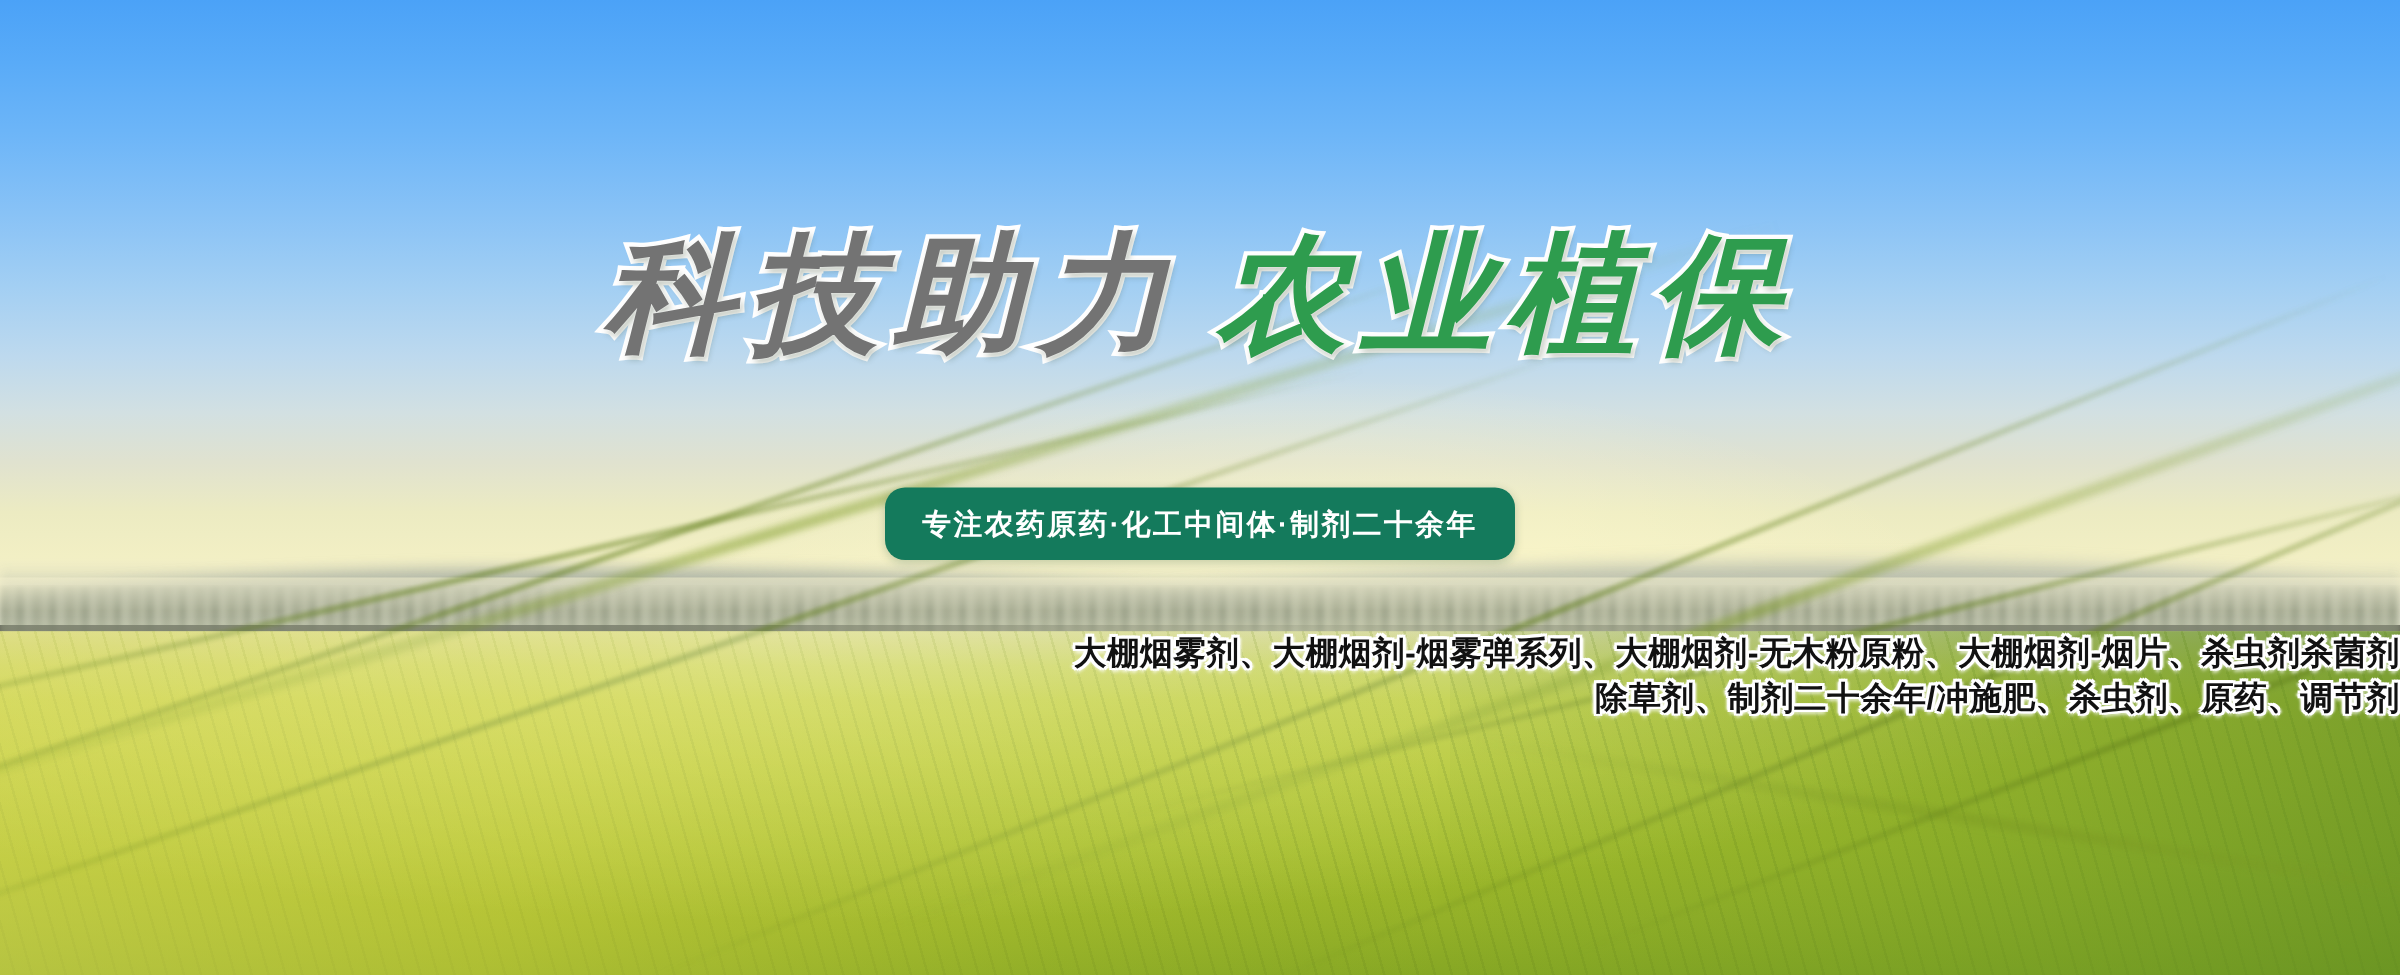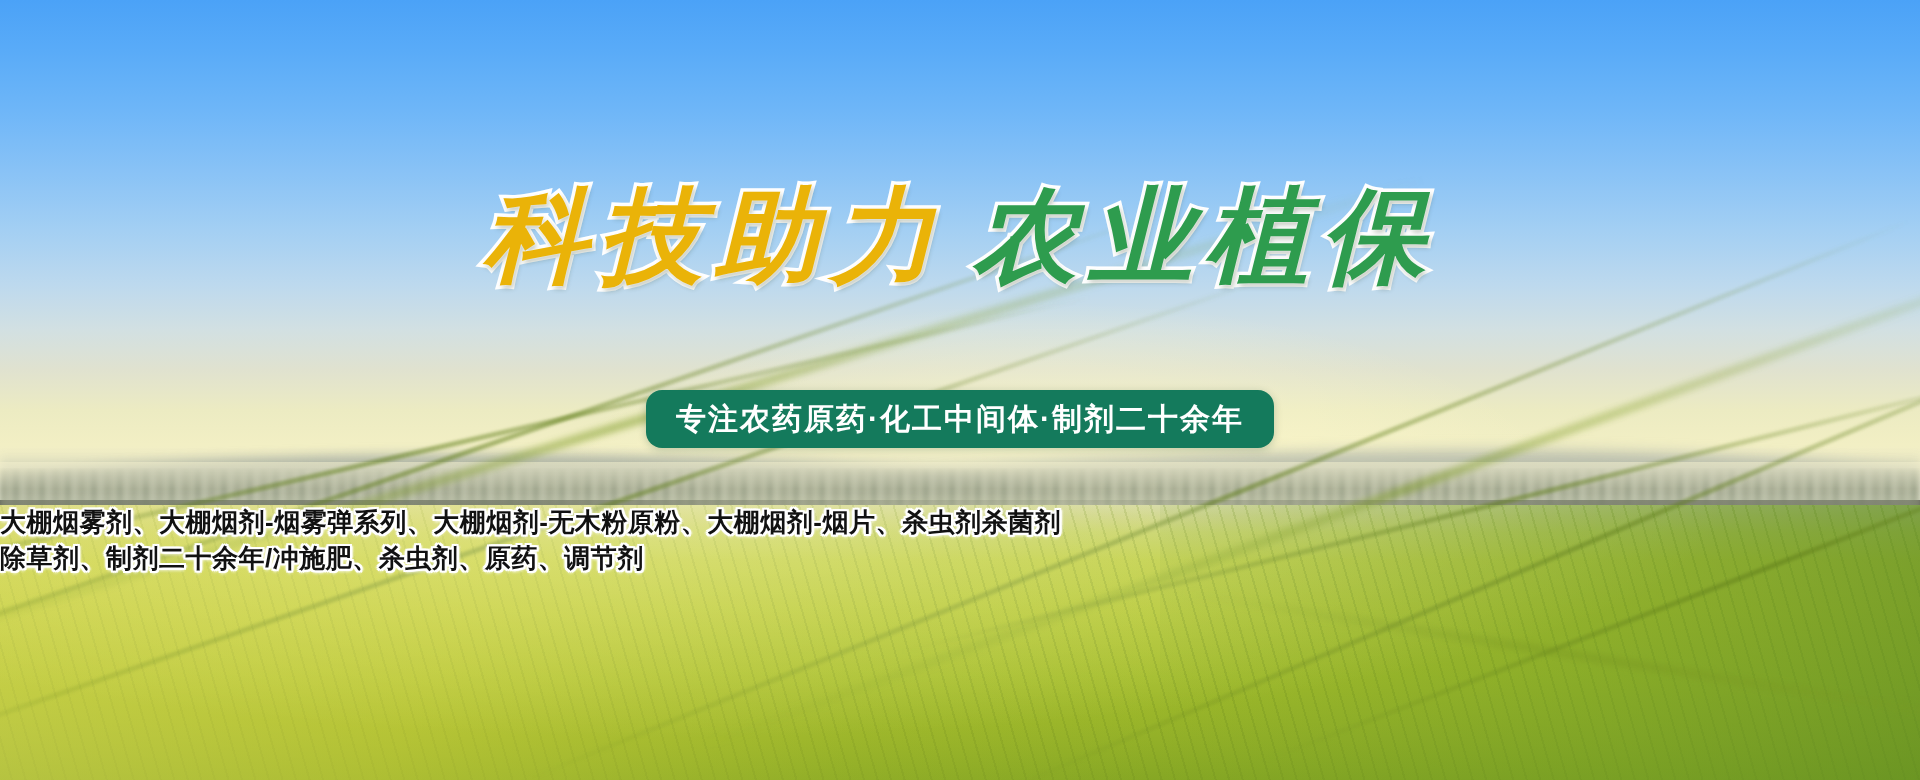--- a/index.html
+++ b/index.html
@@ -153,46 +153,46 @@
     line-height:1.18;
   }
   .headline .seg{
     display:inline-block;
     -webkit-text-stroke:7px #ffffff;
     paint-order:stroke fill;
     text-shadow:
        0 0 2px #ffffff,
        2px 3px 5px rgba(40,60,30,.28);
   }
-  .headline .seg.red{ color:#eab308; }
+  .headline .seg.red{ color:#737373; }
   .headline .seg.green{ color:#2e9c4e; margin-left:26px;font-family:Liberation Mono, monospace; }
 
   
   .pill-wrap{
     position:absolute; left:0; top:390px; width:1920px;
     display:flex; justify-content:center;
   }
   .pill{
     display:inline-flex; align-items:center; justify-content:center;
     height:58px;
     padding:0 30px;
     border-radius:16px;
     background:#147a5c;
     color:#ffffff;
-    font-size:30px;
+    font-size:23px;
     font-weight:700;
     letter-spacing:2px;
     white-space:nowrap;
     box-shadow:0 2px 8px rgba(10,60,40,.22);
   }
 
   
   .sub{
-    position:absolute; left:0; width:1732px;
-    text-align:left; white-space:nowrap;
+    position:absolute; left:0; width:1920px;
+    text-align:right; white-space:nowrap;
     color:#111111;
     font-size:26px;
     font-weight:700;
     letter-spacing:.5px;
     text-shadow:
       -2px -2px 0 #fff, 2px -2px 0 #fff, -2px 2px 0 #fff, 2px 2px 0 #fff,
       -2px 0 0 #fff, 2px 0 0 #fff, 0 -2px 0 #fff, 0 2px 0 #fff,
       -3px 0 2px #fff, 3px 0 2px #fff, 0 3px 3px rgba(255,255,255,.9);
   }
   .sub.l1{ top:505px; }

